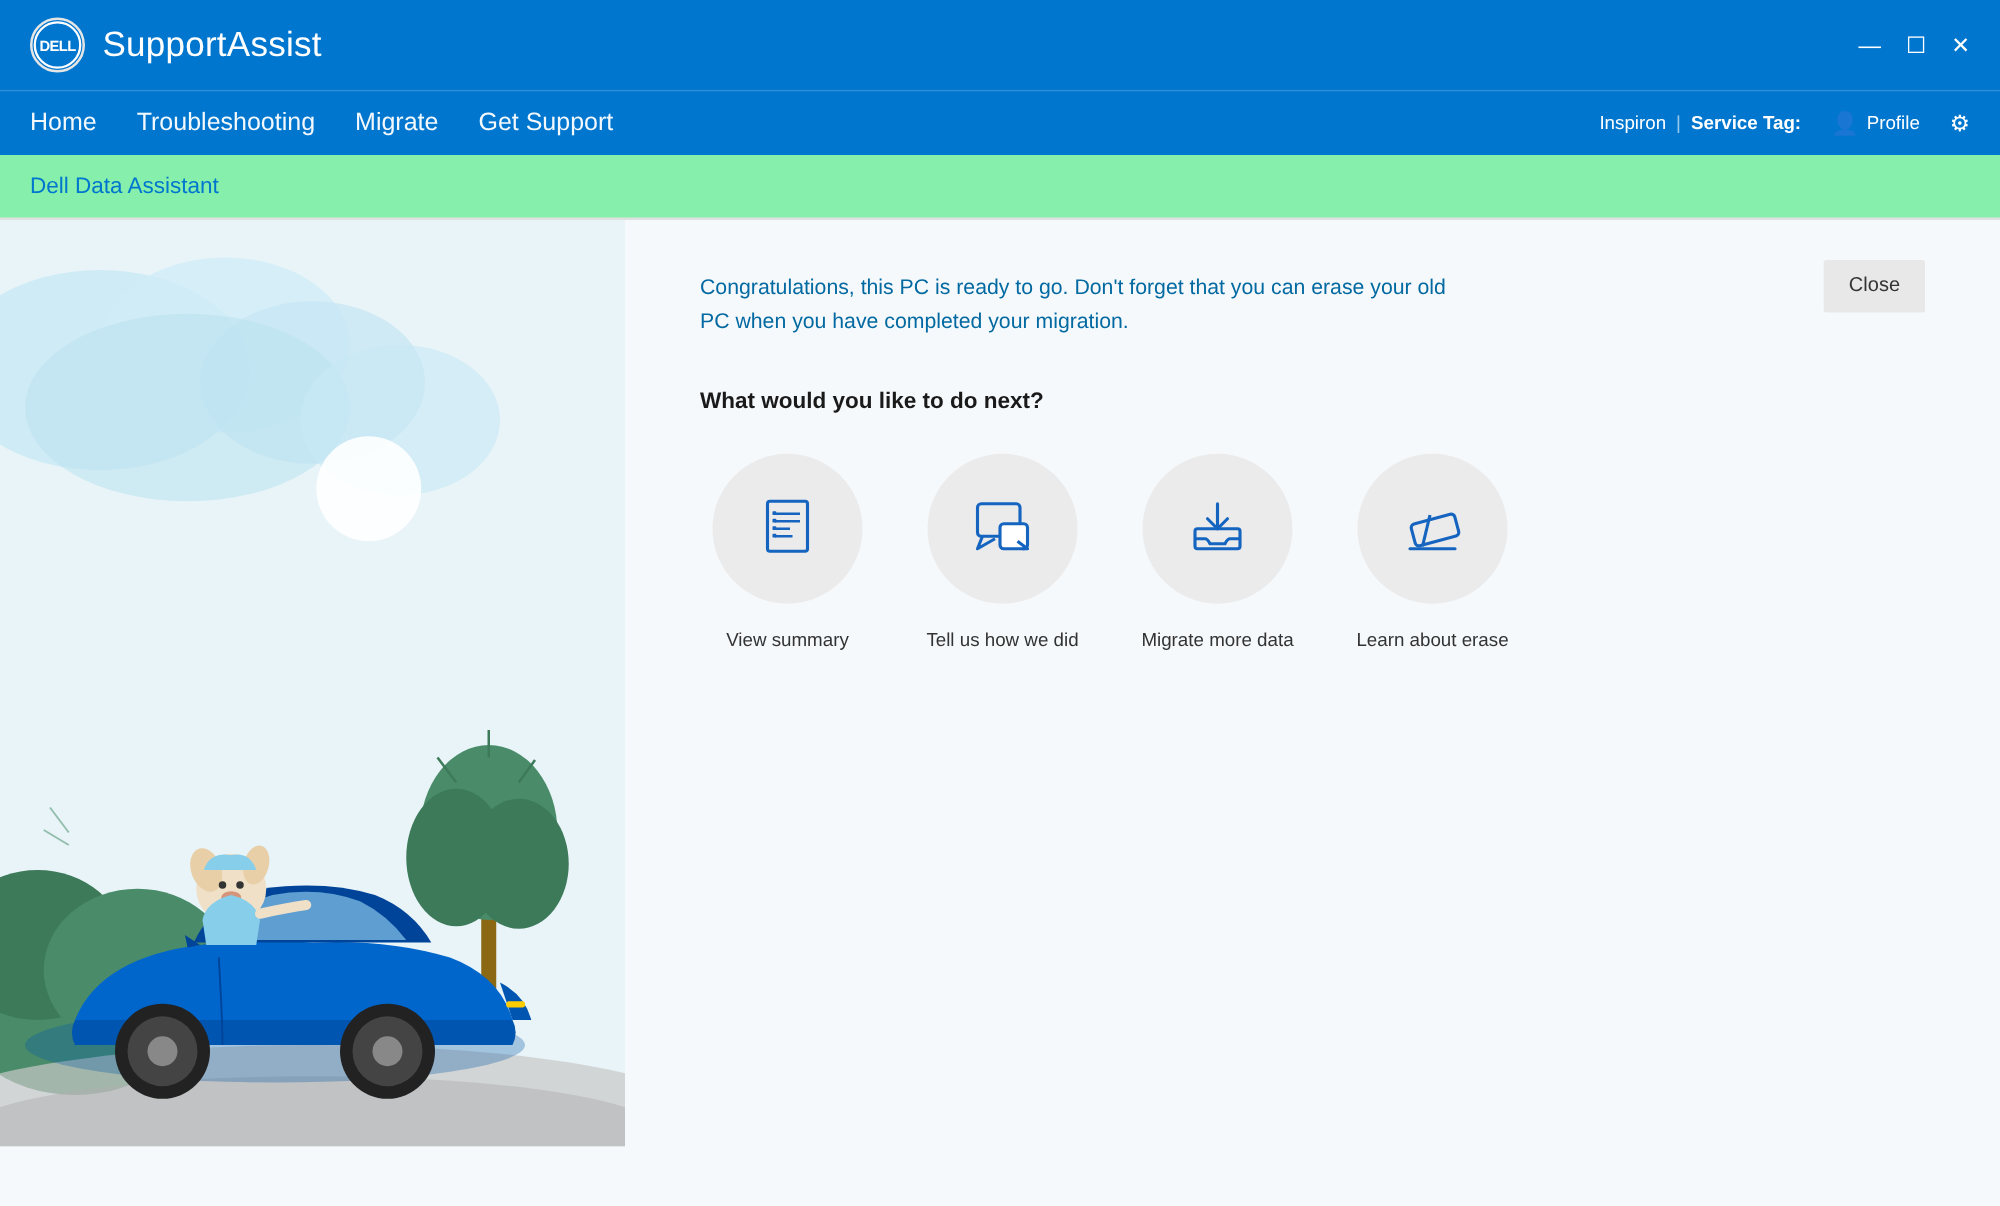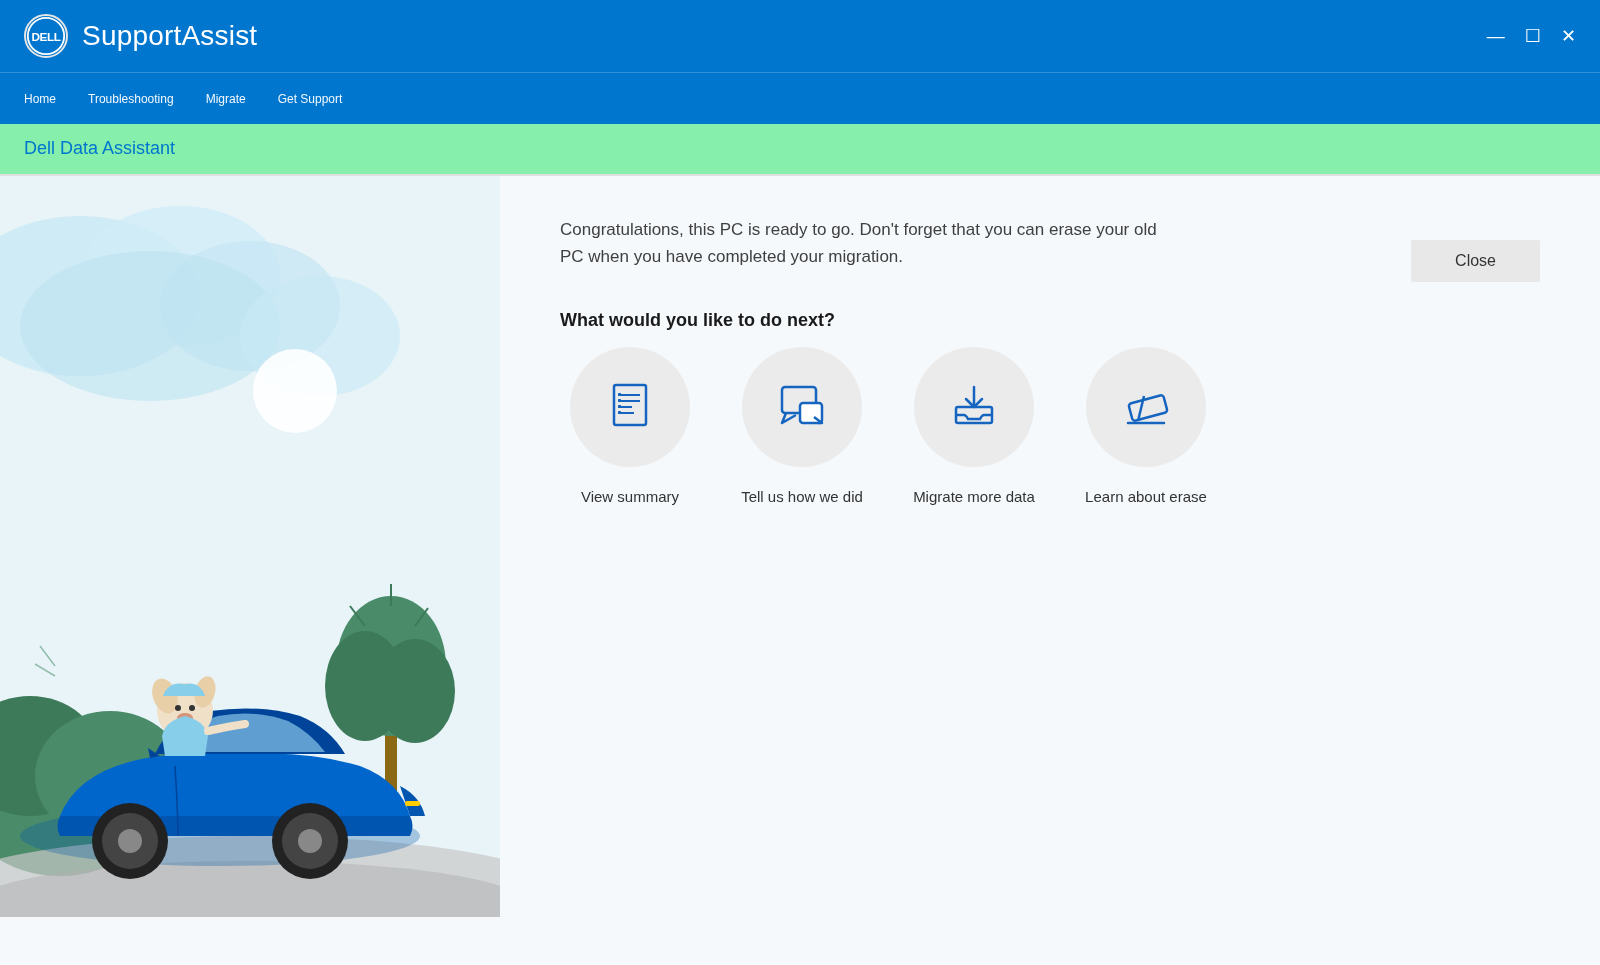--- a/index.html
+++ b/index.html
@@ -65,21 +65,21 @@
       height: 52px;
       border-top: 1px solid rgba(255,255,255,0.2);
     }
     .nav-links {
       display: flex;
       gap: 32px;
       flex: 1;
     }
     .nav-link {
       color: white;
-      font-size: 12px;
+      font-size: 20px;
       font-weight: 400;
       cursor: pointer;
       padding: 4px 0;
       text-decoration: none;
       opacity: 0.95;
     }
     .nav-right {
       display: flex;
       align-items: center;
       gap: 24px;
@@ -150,51 +150,50 @@
       flex-direction: column;
       position: relative;
     }
 
     .close-btn {
       position: absolute;
       top: 32px;
       right: 60px;
       background: #e8e8e8;
       border: none;
-      padding: 12px 44px;
+      padding: 12px 20px;
       font-size: 16px;
       cursor: pointer;
       color: #333;
       font-family: 'Segoe UI', Arial, sans-serif;
       border-radius: 2px;
-      margin-top: 32px;
     }
 
     .migration-title {
       font-size: 34px;
       font-weight: 400;
       color: #1a1a1a;
       margin-top: 80px;
       margin-bottom: 20px;
       line-height: 1.2;
     }
 
     .migration-desc {
       font-size: 17px;
-      color: #404040;
+      color: #0369a1;
       line-height: 1.6;
       max-width: 620px;
       margin-bottom: 40px;
     }
 
     .next-label {
       font-size: 18px;
       font-weight: 700;
       color: #1a1a1a;
-      margin-bottom: 16px;
+      margin-bottom: 32px;
     }
 
     .action-cards {
       display: flex;
       gap: 32px;
     }
 
     .action-card {
       display: flex;
       flex-direction: column;
@@ -245,20 +244,32 @@
     <span class="window-control">✕</span>
   </div>
 </div>
 
 <div class="nav-bar">
   <div class="nav-links">
     <a class="nav-link">Home</a>
     <a class="nav-link">Troubleshooting</a>
     <a class="nav-link">Migrate</a>
     <a class="nav-link">Get Support</a>
+  </div>
+  <div class="nav-right">
+    <div class="service-tag">
+      <span>Inspiron</span>
+      <span class="service-tag-divider">|</span>
+      <span class="service-tag-label">Service Tag:</span>
+    </div>
+    <div class="profile-btn">
+      <span class="profile-icon">👤</span>
+      <span>Profile</span>
+    </div>
+    <span class="settings-icon">⚙</span>
   </div>
 </div>
 
 <div class="page-title-bar">
   <span class="page-title">Dell Data Assistant</span>
 </div>
 
 <div class="main-content">
 
   <div class="illustration-area">

